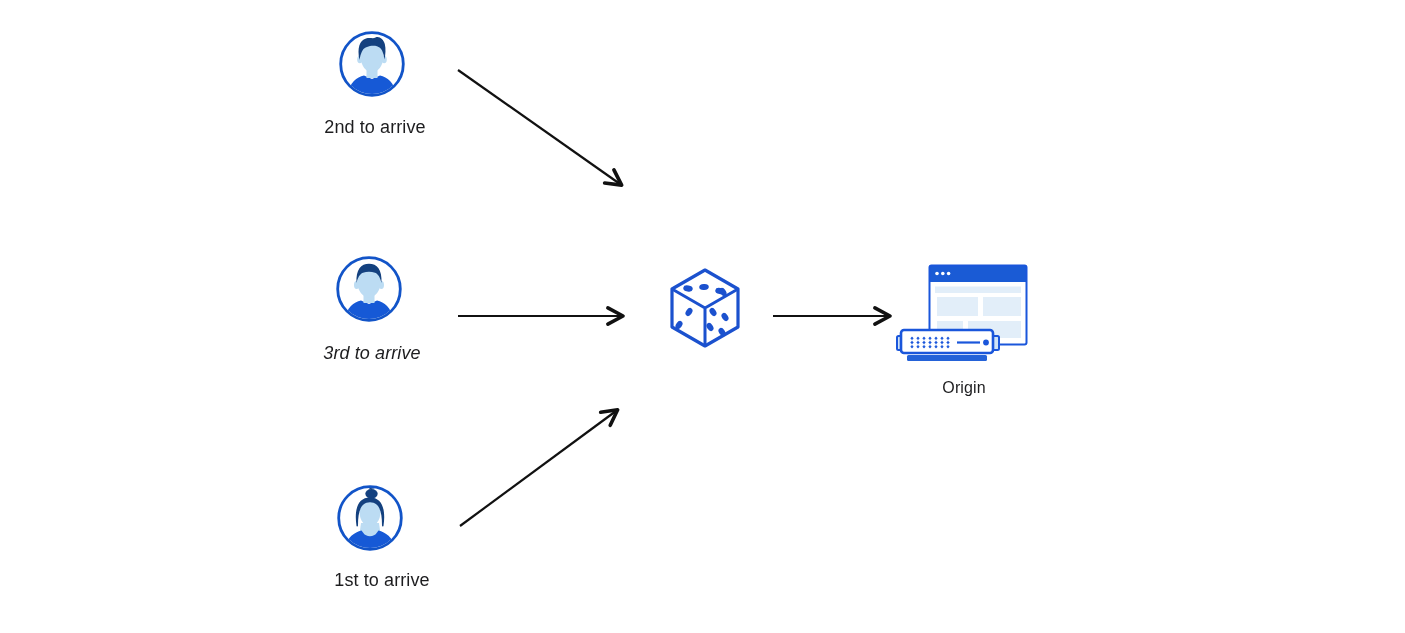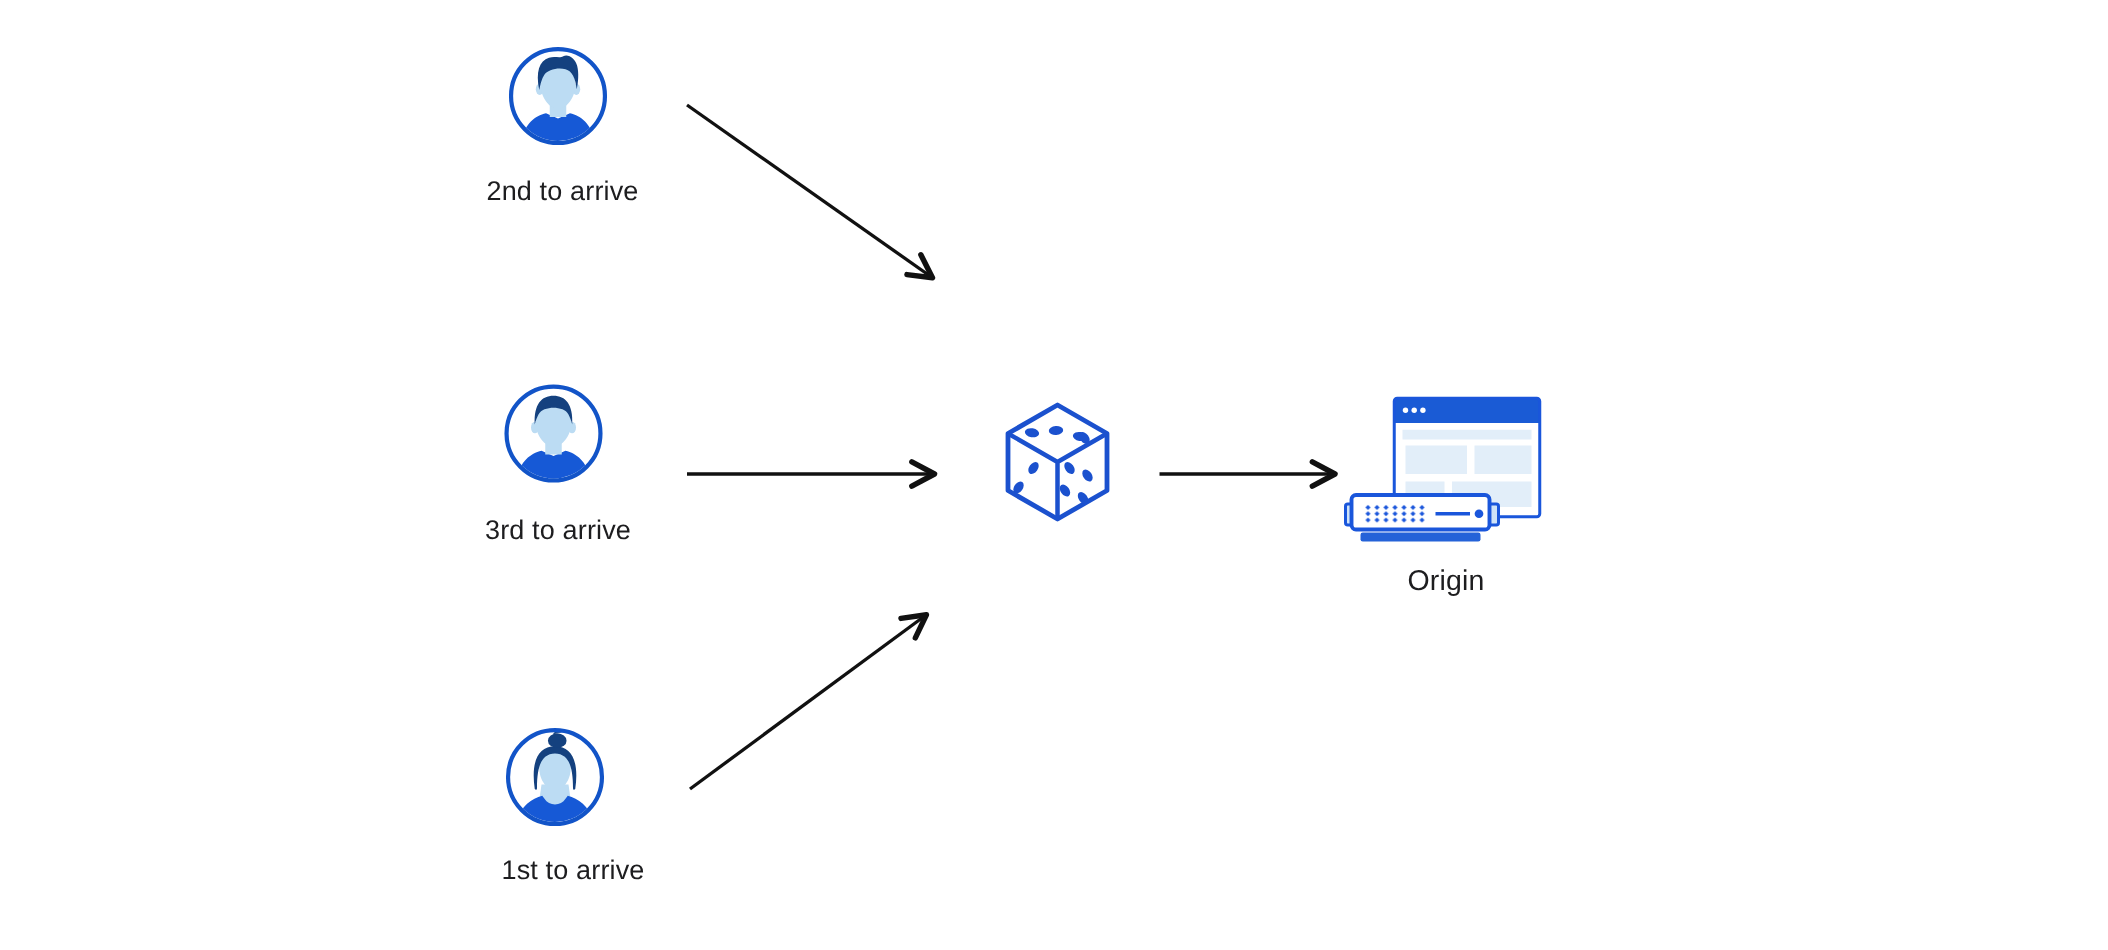--- a/index.html
+++ b/index.html
@@ -26,21 +26,21 @@
   .node-label {
     position: absolute;
     font-size: 18px;
     line-height: 20px;
     color: #1d1d1f;
     text-align: center;
     letter-spacing: 0.1px;
     white-space: nowrap;
   }
   .origin-label {
-    font-size: 19px;
+    font-size: 16px;
   }
 </style>
 </head>
 <body>
 
 <div class="canvas">
 
   <svg class="arrows-layer" width="1405" height="633" viewBox="0 0 1405 633">
     <defs>
       <marker id="arrowhead" viewBox="0 0 12 12" refX="9" refY="6" markerWidth="11" markerHeight="11" orient="auto-start-reverse">
@@ -88,21 +88,21 @@
         <path d="M27.5,35 L38.5,35 L38.5,47 L27.5,47 Z" fill="#BCDCF3"></path>
         <path d="M27.5,35 L38.5,35 L38.5,38.8 C35,41.8 31,41.8 27.5,38.8 Z" fill="#9EC8EC"></path>
         <ellipse cx="20.6" cy="29" rx="2.6" ry="3.9" fill="#BCDCF3"></ellipse>
         <ellipse cx="45.4" cy="29" rx="2.6" ry="3.9" fill="#BCDCF3"></ellipse>
         <path d="M33,12 C40.8,12 44.8,18 44.8,26 C44.8,34.8 38.5,41.8 33,41.8 C27.5,41.8 21.2,34.8 21.2,26 C21.2,18 25.2,12 33,12 Z" fill="#BCDCF3"></path>
         <path d="M20.5,27 C19.8,13.5 25,7.8 33,7.8 C41,7.8 46.2,13.5 45.5,27 C44,21.5 42.5,18.2 39,16.8 C35.2,15.4 30.8,15.4 27,16.8 C23.5,18.2 22,21.5 20.5,27 Z" fill="#14417F"></path>
       </g>
       <circle cx="33" cy="33" r="31.3" fill="none" stroke="#1254C8" stroke-width="2.8"></circle>
     </svg>
   </div>
-  <div class="node-label" style="left:302px; top:343px; width:140px;">3rd to arrive</div>
+  <div class="node-label" style="left:302px; top:343px; width:140px;font-style:italic;">3rd to arrive</div>
 
   <div class="node" style="left:337px; top:485px;">
     <svg width="66" height="66" viewBox="0 0 66 66">
       <defs>
           <clipPath id="clip-v1">
             <circle cx="33" cy="33" r="30"></circle>
           </clipPath>
         </defs>
       <circle cx="33" cy="33" r="31.3" fill="#ffffff"></circle>
       <g clip-path="url(#clip-v1)">

